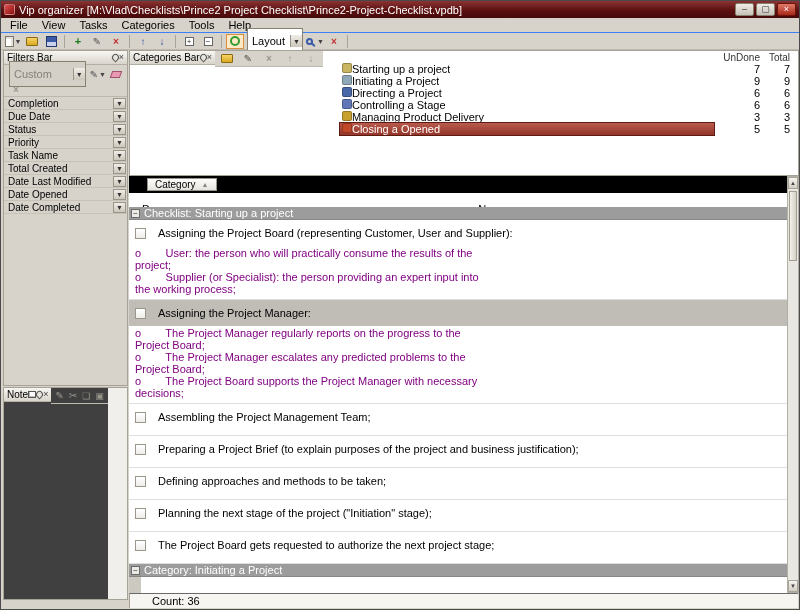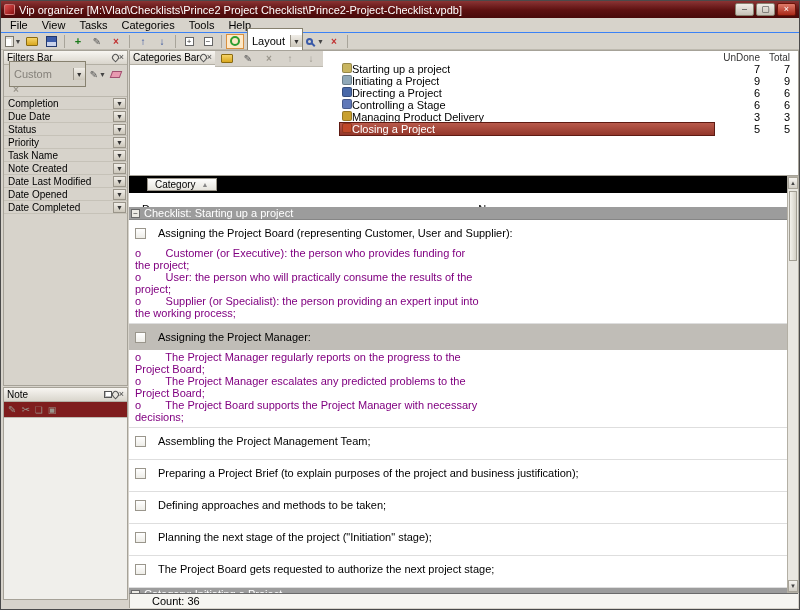--- a/index.html
+++ b/index.html
@@ -59,21 +59,21 @@
   .combo.dis{background:#d4d0c7;color:#85817a;min-width:58px;flex:1}
   .sbtn{height:14px;min-width:16px;display:flex;align-items:center;justify-content:center;gap:1px}
   .eraser{width:10px;height:7px;background:#e89ab0;border:1px solid #a05070;transform:skewX(-20deg)}
   .filter-row{height:13px;display:flex;align-items:center;padding-left:4px;border-bottom:1px solid #c6c2b8}
   .filter-row .lbl{flex:1;white-space:nowrap;overflow:hidden;font-size:10px}
   .fdd{width:13px;height:11px;display:flex;align-items:center;justify-content:center;font-size:7px;color:#333;
        background:linear-gradient(#f0ede7,#ccc7bb);border:1px solid #9a958a;margin-right:1px}
 
   
   .note-panel{position:absolute;left:2px;top:386px;width:125px;height:213px;border:1px solid #a6a298;
-              display:flex;flex-direction:column;background:#7f1d1d}
+              display:flex;flex-direction:row;background:#404040}
   .note-toolbar{height:16px;display:flex;align-items:center;gap:5px;padding:0 4px;border-bottom:1px solid #c0bcb2}
   .note-content{flex:1;background:#f0efeb}
 
   
   .cat-panel{position:absolute;left:128px;top:49px;width:670px;height:126px;border:1px solid #a6a298;
              display:flex;flex-direction:row;background:#fff}
   .cat-toolbar{height:16px;background:#d7d3cb;border-bottom:1px solid #bdb9af;display:flex;align-items:center;gap:3px;padding:0 3px}
   .cat-list{flex:1;background:#fff;overflow:hidden}
   .cat-cols{height:12px;display:flex;align-items:center;font-size:10px;color:#333}
   .cat-cols .sp{flex:1}
@@ -245,21 +245,21 @@
         </div>
         <div class="filter-row">
           <span class="lbl">Priority</span>
           <span class="fdd">▼</span>
         </div>
         <div class="filter-row">
           <span class="lbl">Task Name</span>
           <span class="fdd">▼</span>
         </div>
         <div class="filter-row">
-          <span class="lbl">Note Created</span>
+          <span class="lbl">Total Created</span>
           <span class="fdd">▼</span>
         </div>
         <div class="filter-row">
           <span class="lbl">Date Last Modified</span>
           <span class="fdd">▼</span>
         </div>
         <div class="filter-row">
           <span class="lbl">Date Opened</span>
           <span class="fdd">▼</span>
         </div>
@@ -353,21 +353,21 @@
             <span class="cmain">
               <span class="ci" style="background: rgb(200, 160, 48);"></span>
               <span class="cl">Managing Product Delivery</span>
             </span>
             <span class="cnum">3</span>
             <span class="cnum2">3</span>
           </div>
           <div class="cat-item selected">
             <span class="cmain">
               <span class="ci" style="background: rgb(192, 72, 40);"></span>
-              <span class="cl">Closing a Project</span>
+              <span class="cl">Closing a Opened</span>
             </span>
             <span class="cnum">5</span>
             <span class="cnum2">5</span>
           </div>
         </div>
     </div>
   </div>
 
   <div class="group-band">
     <span class="cat-btn">
@@ -392,21 +392,20 @@
           </div>
           <div>
 
           <div class="task">
                 <div class="task-row">
                   <span class="cb"></span>
                   <span class="task-name">Assigning the Project Board (representing Customer, User and Supplier):</span>
                 </div>
                 <div class="details">
 
-                <div class="detail-line">o        Customer (or Executive): the person who provides funding for the project;</div>
                 <div class="detail-line">o        User: the person who will practically consume the results of the project;</div>
                 <div class="detail-line">o        Supplier (or Specialist): the person providing an expert input into the working process;</div>
               </div>
               </div>
             <div class="task selected">
                 <div class="task-row">
                   <span class="cb"></span>
                   <span class="task-name">Assigning the Project Manager:</span>
                 </div>
                 <div class="details">

